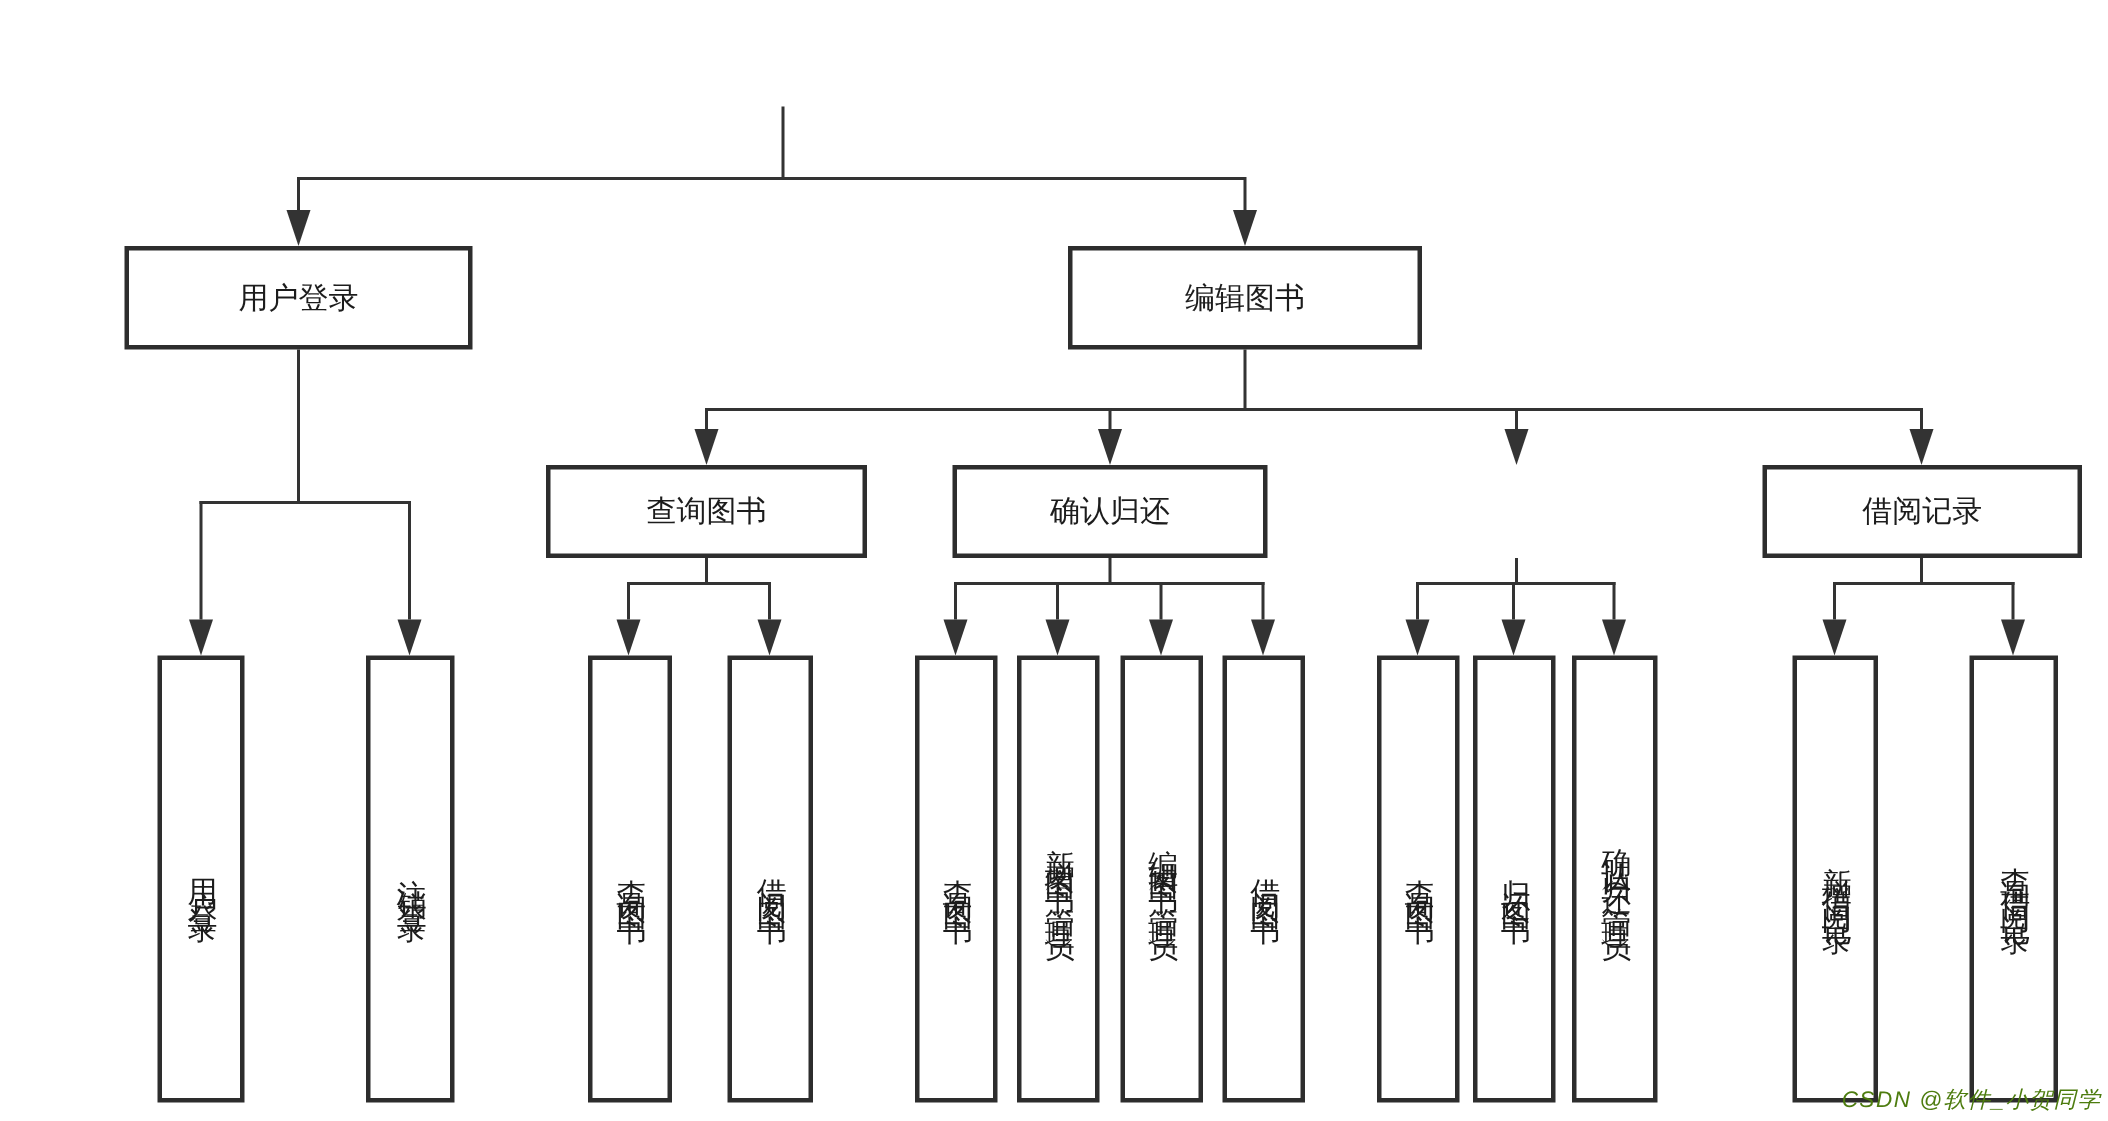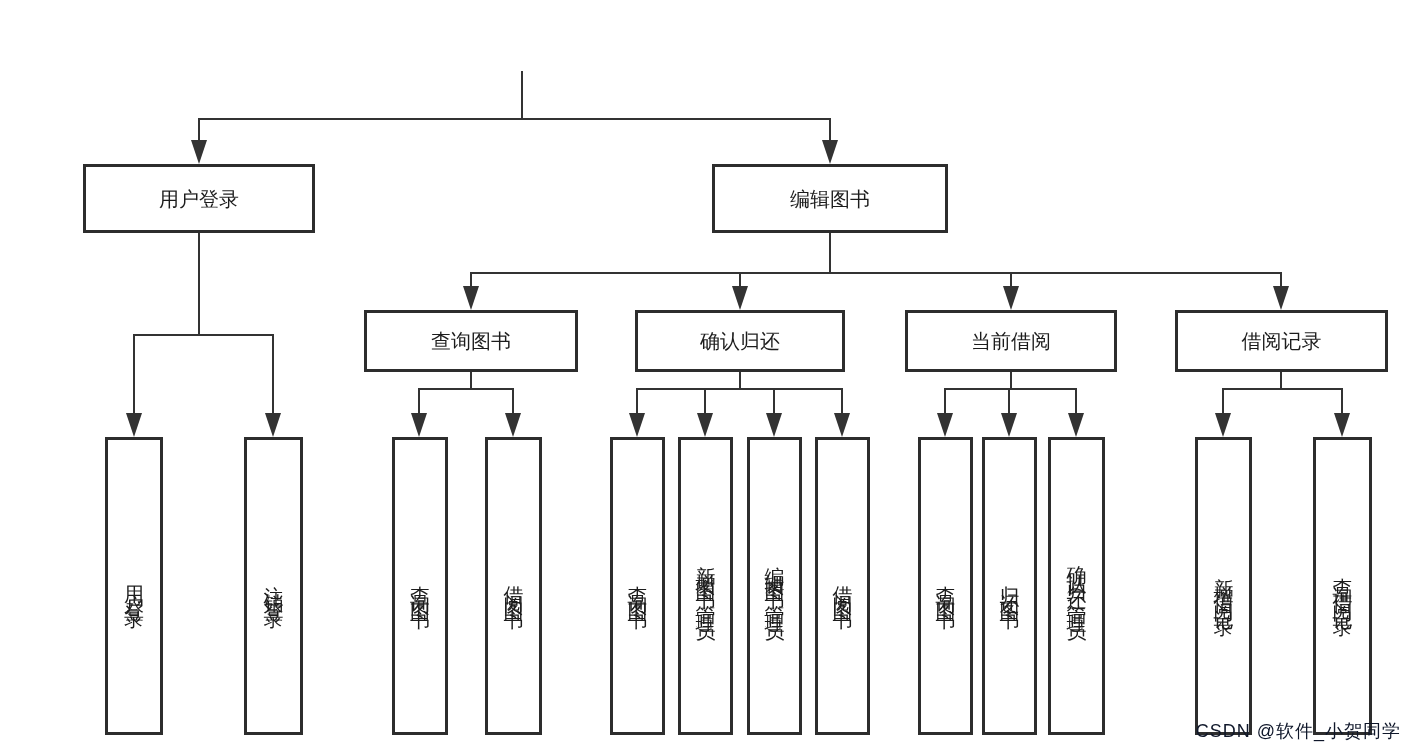--- a/index.html
+++ b/index.html
@@ -24,45 +24,43 @@
   
   .hl{position:absolute;height:2px;background:#333;}
   .vl{position:absolute;width:2px;background:#333;}
   .ar{position:absolute;width:2px;background:#333;}
   .ar::after{
     content:"";position:absolute;bottom:-24px;left:-7px;
     border-left:8px solid transparent;border-right:8px solid transparent;
     border-top:24px solid #333;
   }
   .watermark{
-    position:absolute;right:4px;bottom:4px;font-size:18px;color:#0f172a;
+    position:absolute;right:4px;bottom:4px;font-size:15px;color:#4d7c0f;
     letter-spacing:1px;
+    font-style:italic;
   }
 </style>
 </head>
 <body>
 
 <div id="stage">
 
 
   <div class="box" style="left:83px;top:164px;width:226px;height:63px">
     <span>用户登录</span>
   </div>
   <div class="box" style="left:712px;top:164px;width:230px;height:63px">
     <span>编辑图书</span>
   </div>
 
   <div class="box" style="left:364px;top:310px;width:208px;height:56px">
     <span>查询图书</span>
   </div>
   <div class="box" style="left:635px;top:310px;width:204px;height:56px">
     <span>确认归还</span>
-  </div>
-  <div class="box" style="left:905px;top:310px;width:206px;height:56px">
-    <span>当前借阅</span>
   </div>
   <div class="box" style="left:1175px;top:310px;width:207px;height:56px">
     <span>借阅记录</span>
   </div>
 
   <div class="vbox" style="left:105px;top:437px;width:52px;height:292px">
     <span class="vtext">用户登录</span>
   </div>
   <div class="vbox" style="left:244px;top:437px;width:53px;height:292px">
     <span class="vtext">注销登录</span>

